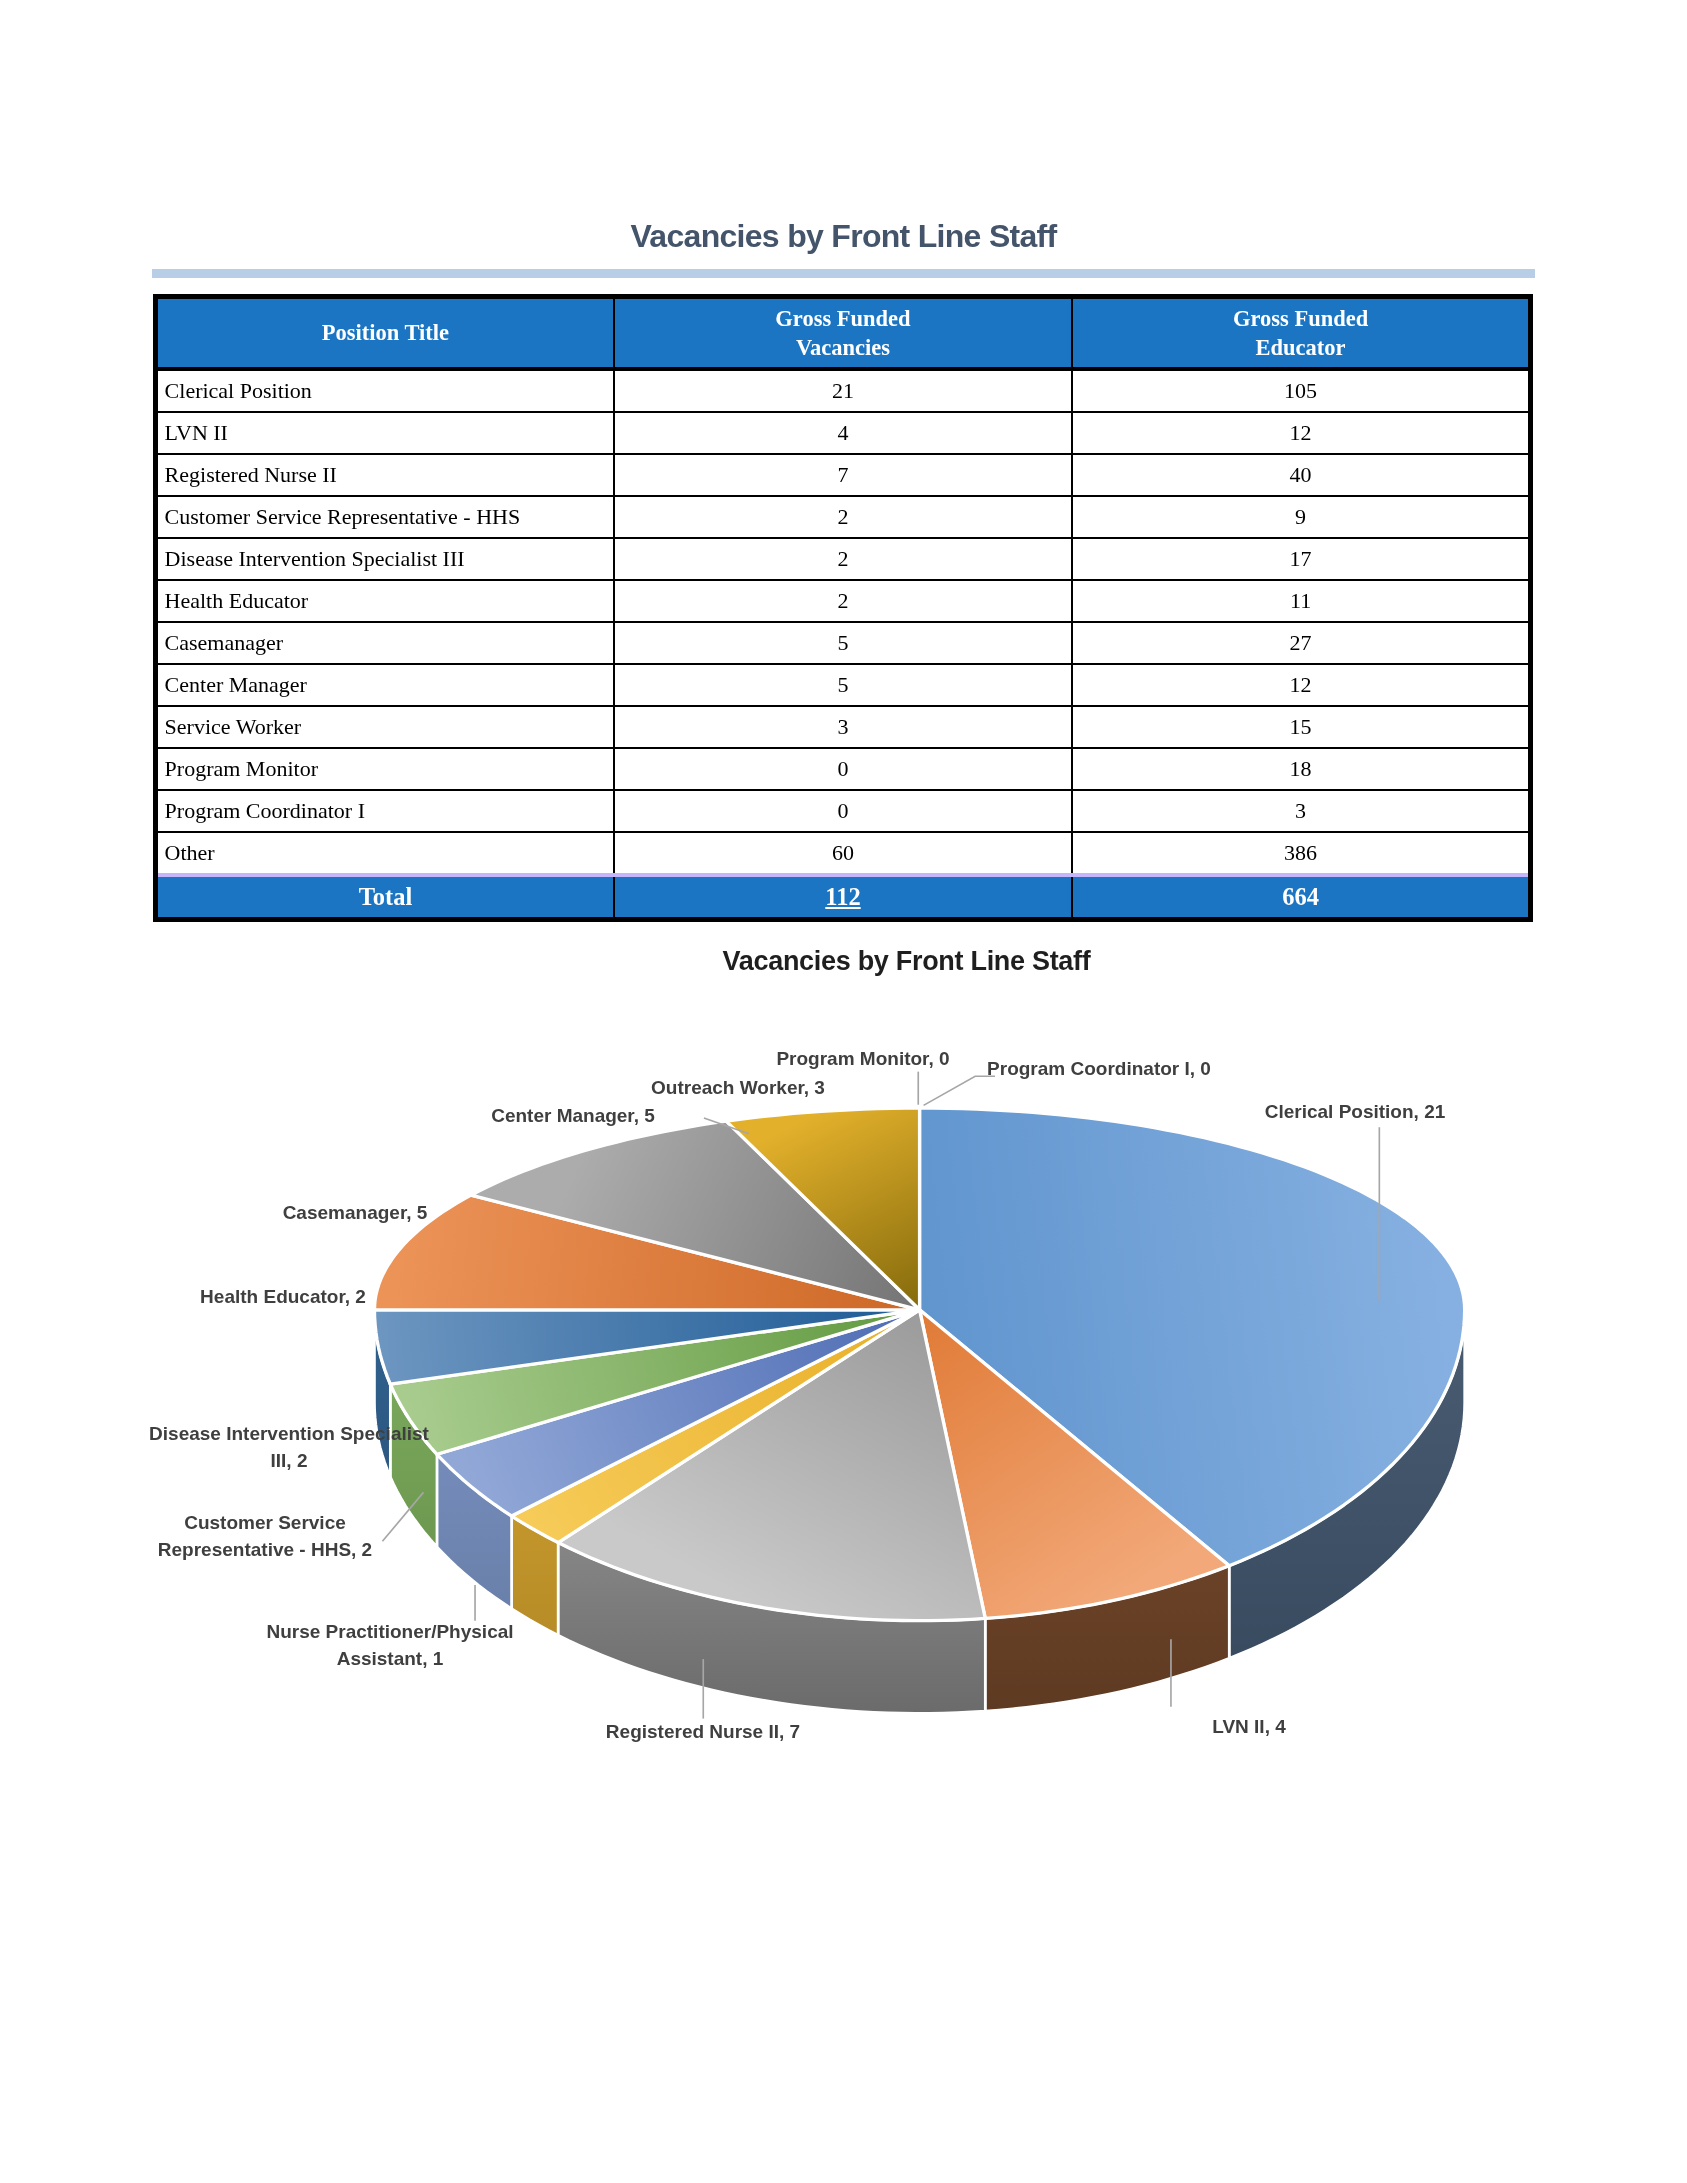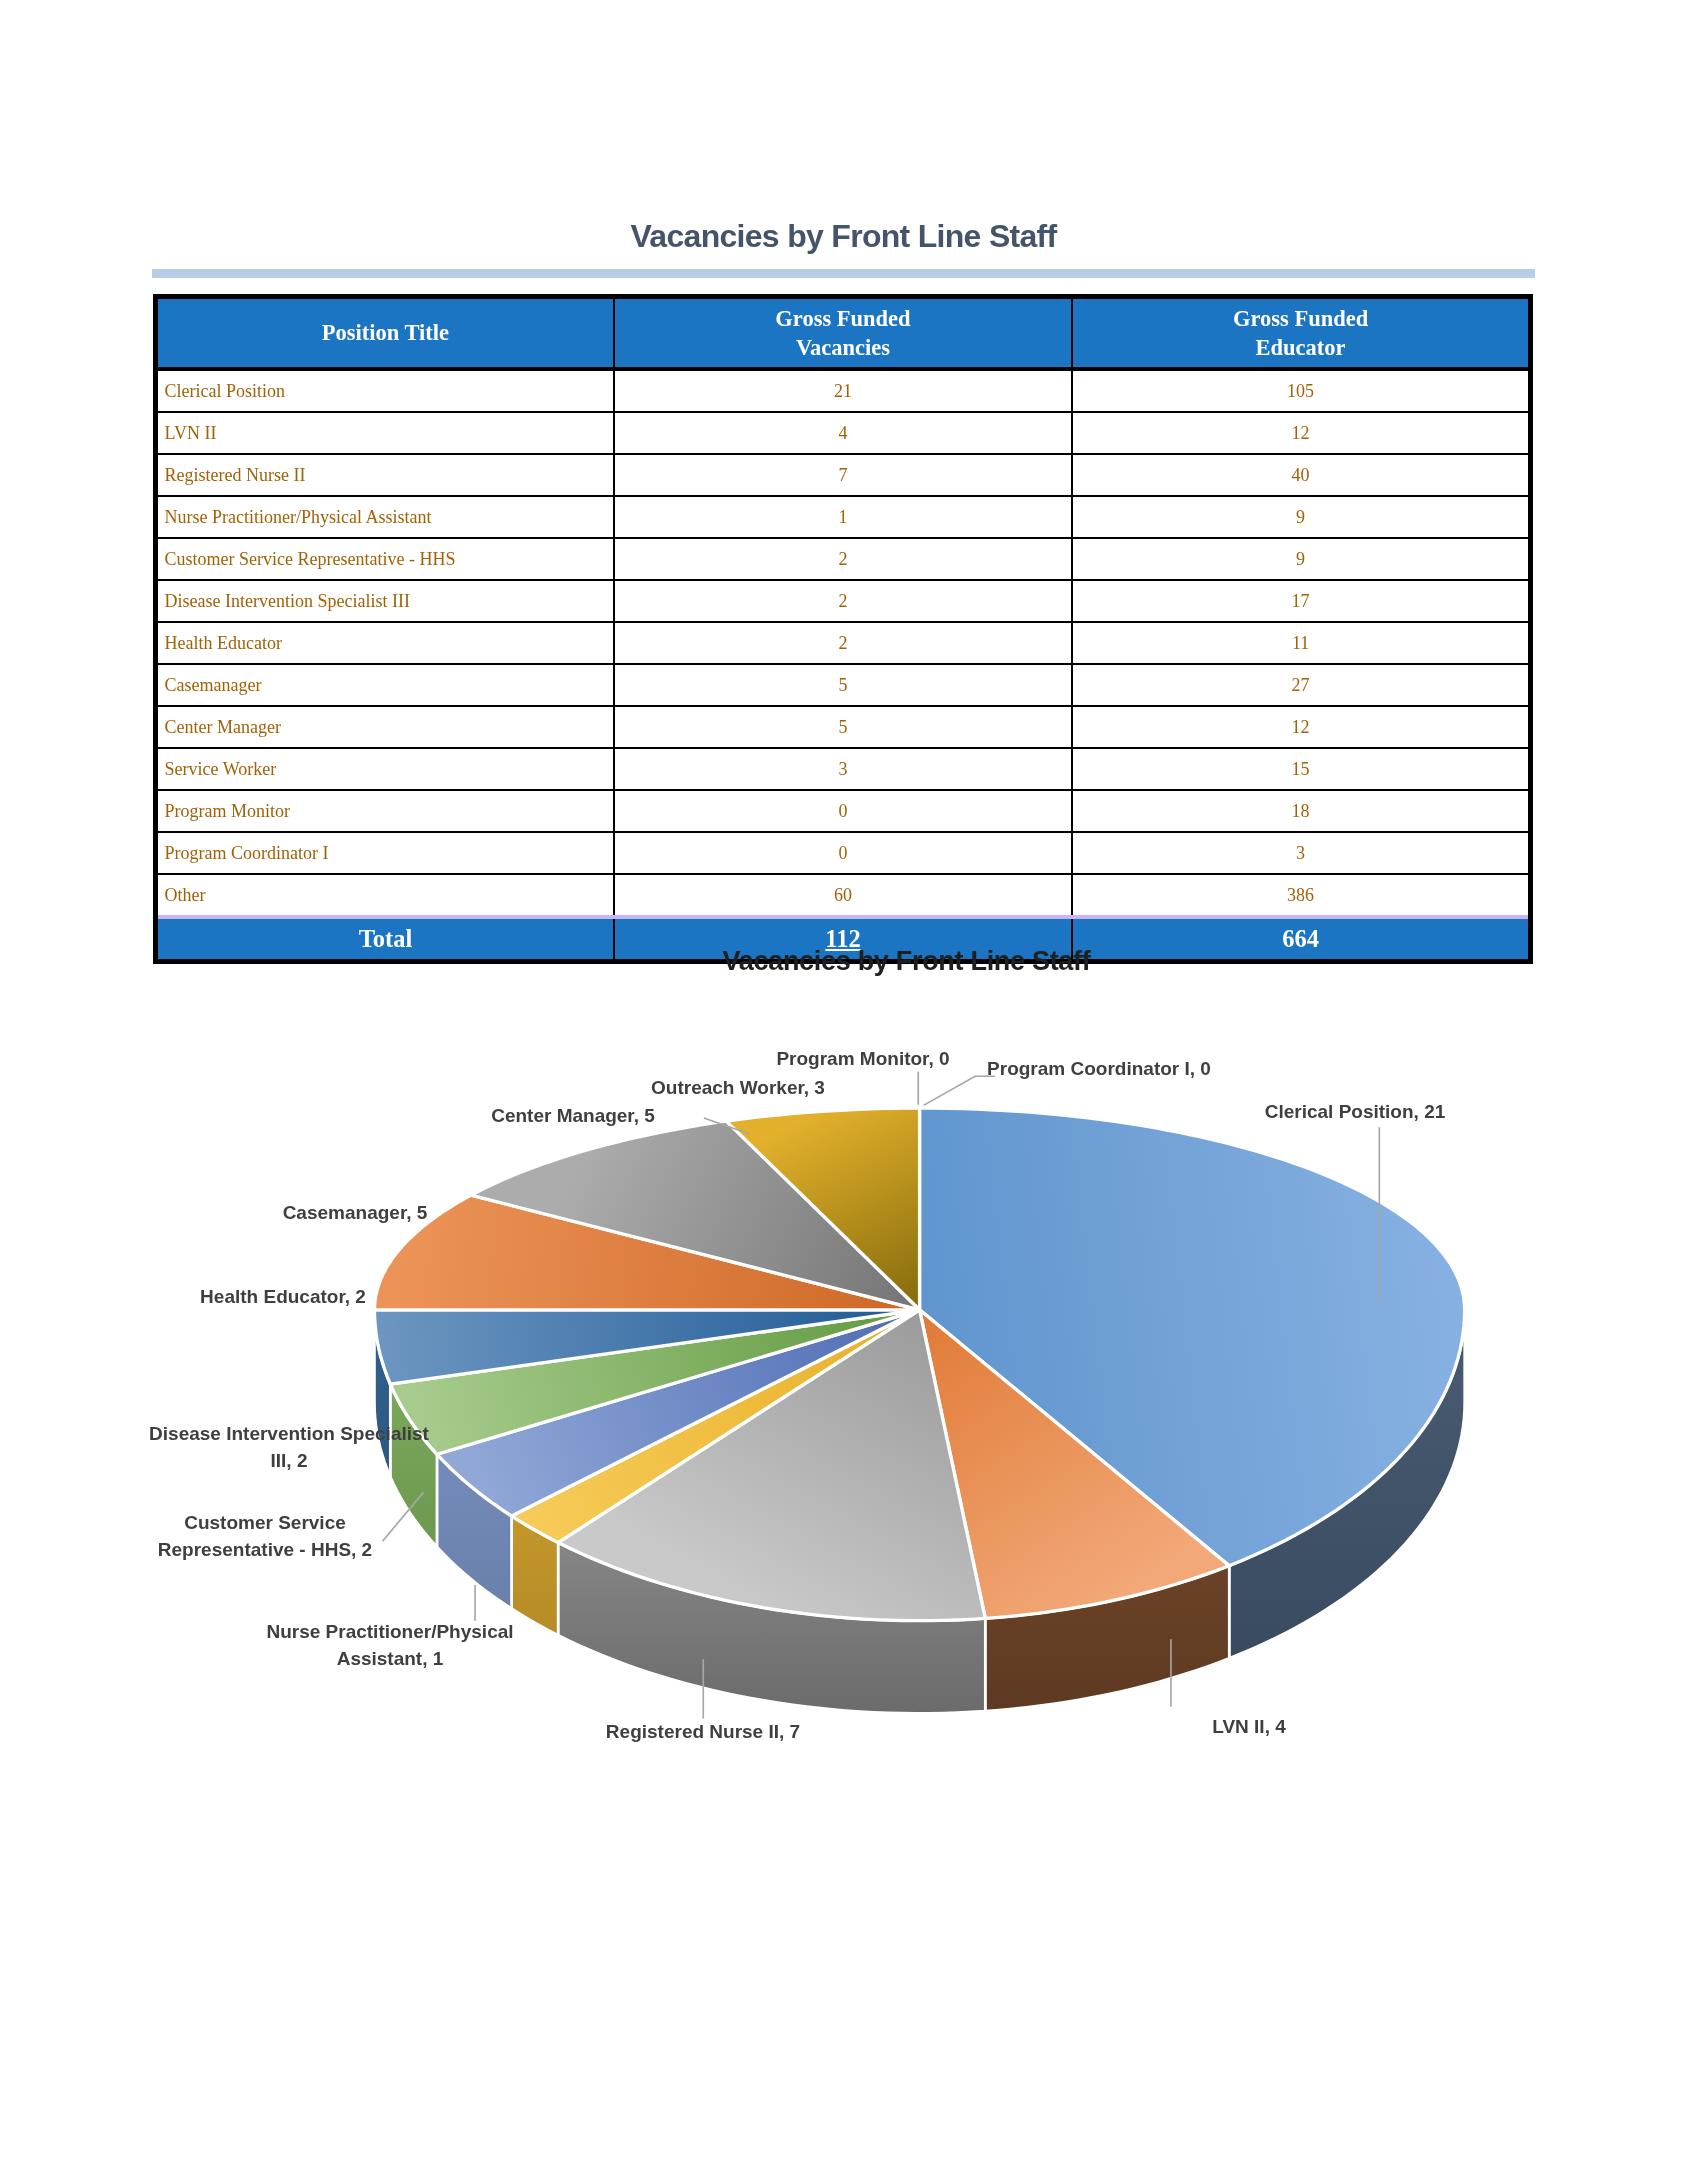--- a/index.html
+++ b/index.html
@@ -9,21 +9,21 @@
   #page-title{left:152px;top:218px;width:1383px;text-align:center;
     font-size:32px;font-weight:bold;letter-spacing:-0.7px;}
   #title-rule{left:152px;top:269px;width:1383px;height:9.3px;}
   
   #table-wrap{left:153px;top:294px;}
   table.vac{border-collapse:collapse;table-layout:fixed;width:1380px;
     font-family:"Liberation Serif",serif;}
   table.vac,table.vac th,table.vac td{border:2.6px solid #000;}
   table.vac{border:5.3px solid #000;}
   table.vac th{height:66px;font-size:22.5px;font-weight:bold;line-height:1.3;border-bottom:4px solid #000;}
-  table.vac td{height:38px;font-size:18px;color:#a16207;background:#fff;}
+  table.vac td{height:38px;font-size:22px;color:#000000;background:#fff;}
   table.vac td.pos{text-align:left;padding-left:6.6px;}
   table.vac td.num{text-align:center;}
   table.vac tr.total td{height:38px;font-size:24.5px;font-weight:bold;text-align:center;border-top:4px solid #c4b5fd;}
   
   #chart-title{left:245px;top:946px;width:1323px;text-align:center;
     font-size:27px;font-weight:600;color:#1f1f1f;letter-spacing:-0.3px;}
   #pie-svg{left:0;top:0;}
   #chart-labels .plabel{position:absolute;transform:translate(-50%,-50%);
     text-align:center;font-size:19px;font-weight:bold;line-height:26.5px;white-space:nowrap;}
 </style>
@@ -58,25 +58,20 @@
         </tr>
         <tr>
           <td class="pos">LVN II</td>
           <td class="num">4</td>
           <td class="num">12</td>
         </tr>
         <tr>
           <td class="pos">Registered Nurse II</td>
           <td class="num">7</td>
           <td class="num">40</td>
-        </tr>
-        <tr>
-          <td class="pos">Nurse Practitioner/Physical Assistant</td>
-          <td class="num">1</td>
-          <td class="num">9</td>
         </tr>
         <tr>
           <td class="pos">Customer Service Representative - HHS</td>
           <td class="num">2</td>
           <td class="num">9</td>
         </tr>
         <tr>
           <td class="pos">Disease Intervention Specialist III</td>
           <td class="num">2</td>
           <td class="num">17</td>

